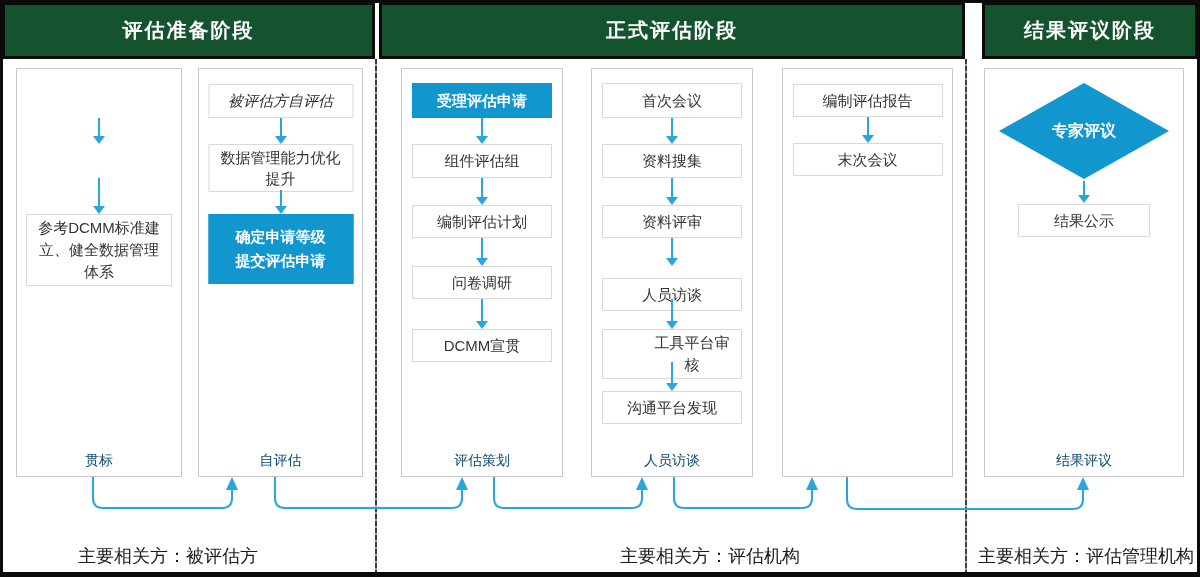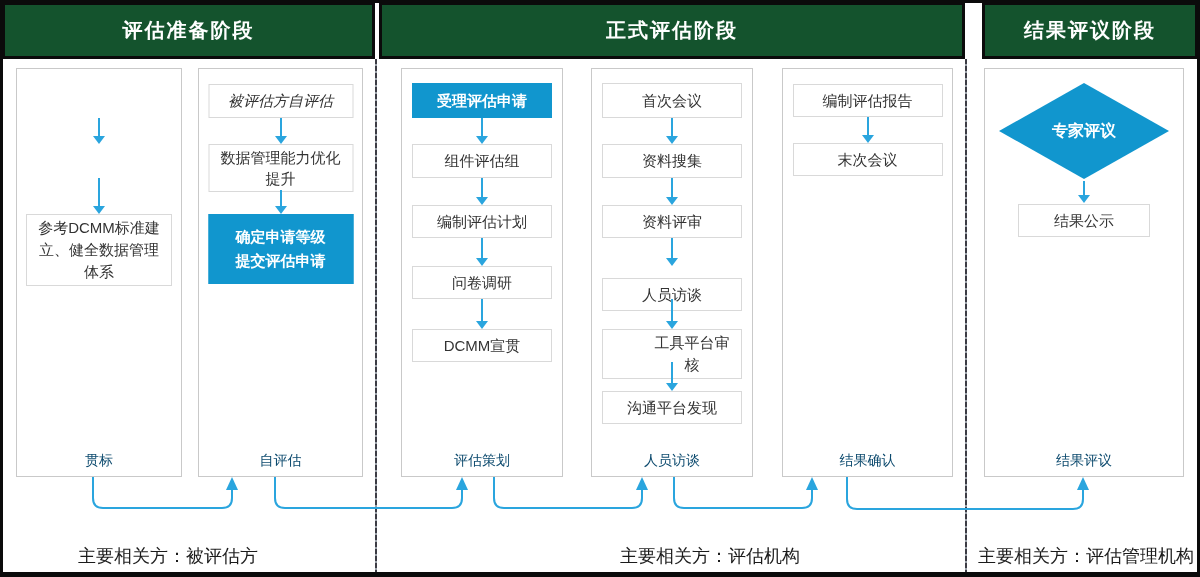--- a/index.html
+++ b/index.html
@@ -77,21 +77,20 @@
     <div class="box" style="top:260px;width:140px;min-height:33px;padding-left:48px;">工具平台审核</div>
     <div class="varrow" style="top:293px;height:29px;"></div>
     <div class="box" style="top:322px;width:140px;min-height:33px;">沟通平台发现</div>
     <div class="lane-label">人员访谈</div>
   </div>
 
   <div class="panel" style="left:782px;width:171px;">
     <div class="box" style="top:15px;width:150px;min-height:33px;">编制评估报告</div>
     <div class="varrow" style="top:48px;height:26px;"></div>
     <div class="box" style="top:74px;width:150px;min-height:33px;">末次会议</div>
-    <div class="lane-label">结果确认</div>
   </div>
 
   <div class="panel" style="left:984px;width:200px;">
     <div class="diamond-wrap" style="top:14px;">
       <svg width="170" height="96" viewBox="0 0 170 96">
         <polygon points="85,0 170,48 85,96 0,48" fill="#1196ce"></polygon>
       </svg>
       <span class="diamond-text">专家评议</span>
     </div>
     <div class="varrow" style="top:112px;height:22px;"></div>

